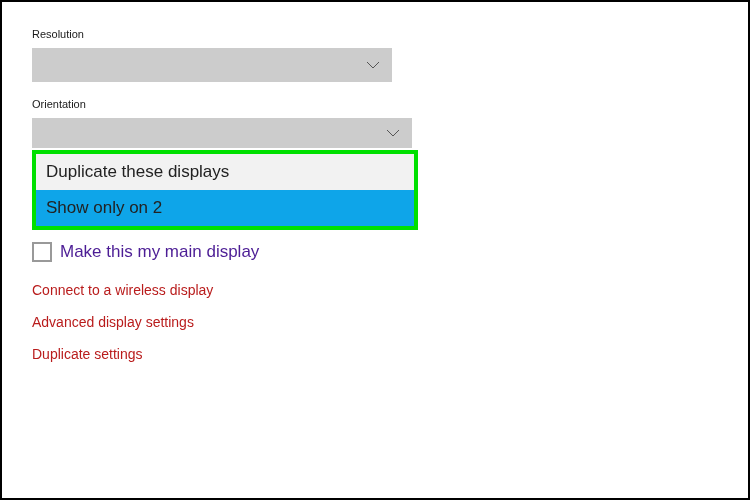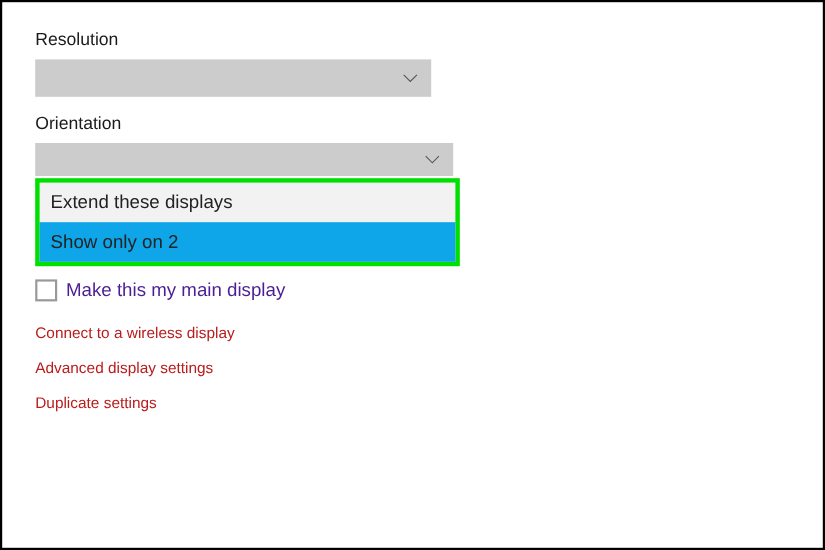--- a/index.html
+++ b/index.html
@@ -11,21 +11,21 @@
       font-family: 'Segoe UI', Tahoma, sans-serif;
       width: 750px;
       height: 500px;
       background: #ffffff;
       border: 2px solid #000000;
       padding: 20px 30px;
       font-size: 16px;
     }
     .section-label {
       color: #1a1a1a;
-      font-size: 16px;
+      font-size: 11px;
       margin-bottom: 8px;
       margin-top: 6px;
     }
     .dropdown {
       display: flex;
       align-items: center;
       justify-content: flex-end;
       background: #cccccc;
       width: 360px;
       height: 34px;
@@ -100,21 +100,21 @@
 <div class="section-label">Orientation</div>
 <div class="dropdown orientation">
   <span class="chevron">
     <svg width="14" height="8" viewBox="0 0 14 8">
         <path d="M1 1 L7 7 L13 1" stroke="#555" stroke-width="1" fill="none"></path>
       </svg>
   </span>
 </div>
 
 <div class="dropdown-options">
-  <div class="option">Extend these displays</div>
+  <div class="option">Duplicate these displays</div>
   <div class="option selected">Show only on 2</div>
 </div>
 
 <div class="checkbox-row">
   <div class="checkbox"></div>
   <span class="checkbox-label">Make this my main display</span>
 </div>
 
 <div class="link">Connect to a wireless display</div>
 <div class="link">Advanced display settings</div>

